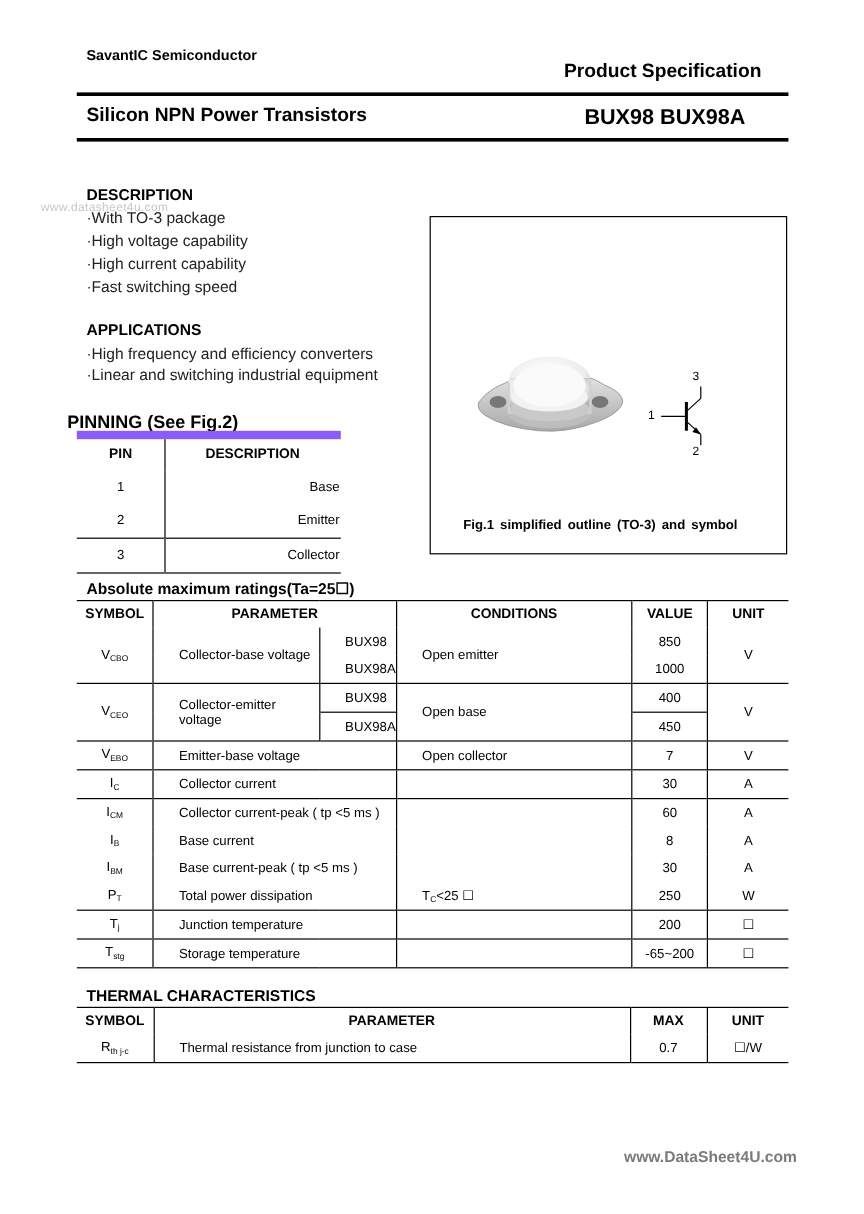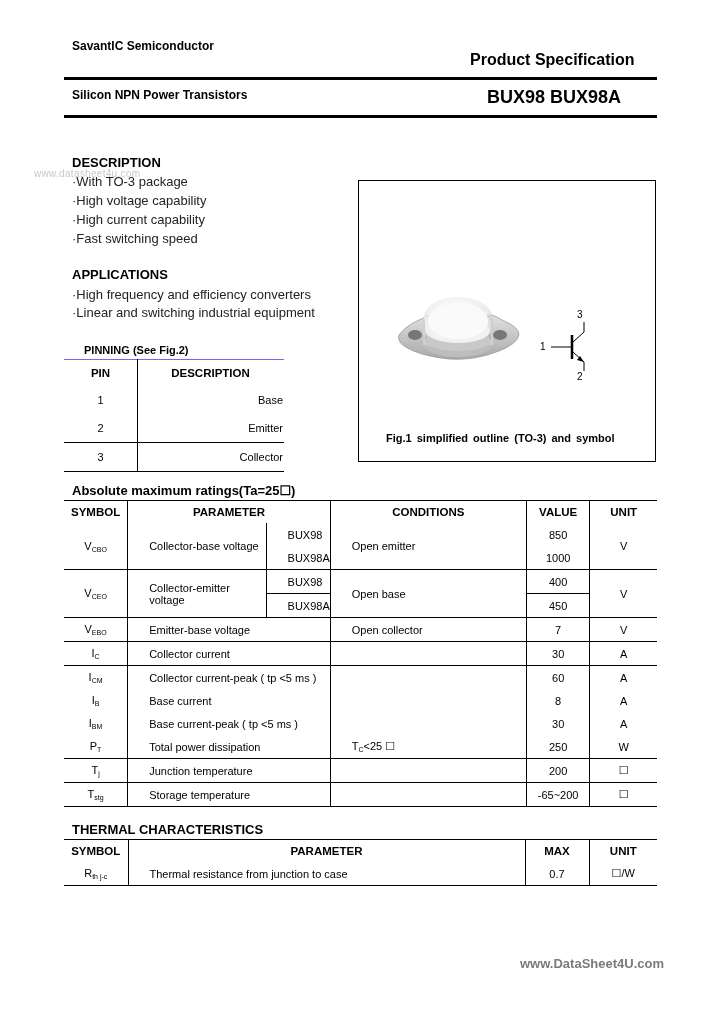--- a/index.html
+++ b/index.html
@@ -2,21 +2,21 @@
 <html><head>
 <meta charset="utf-8">
 <style>
   html, body { margin: 0; padding: 0; background: #ffffff; }
   body { width: 720px; height: 1012px; position: relative; overflow: hidden;
          font-family: "Liberation Sans", sans-serif; color: #000; }
   .abs { position: absolute; }
   .hdr-company { left: 72px; top: 39px; font-size: 12px; font-weight: bold; }
   .hdr-spec { left: 470px; top: 51px; font-size: 16px; font-weight: bold; }
   .rule-thick { left: 64px; width: 593px; height: 3px; background: #000; }
-  .hdr-product { left: 72px; top: 88px; font-size: 12px; font-weight: bold; }
+  .hdr-product { left: 72px; top: 88px; font-size: 16px; font-weight: bold; }
   .hdr-model { left: 487px; top: 87px; font-size: 18px; font-weight: bold; }
 
   .sec-title { font-size: 13px; font-weight: bold; }
   .bullet { font-size: 13px; color: #222; }
   .watermark-small { left: 34px; top: 168px; font-size: 10px; color: #c8c8c8; letter-spacing: 0.3px; }
 
   table { border-collapse: collapse; }
   .pin-table { left: 64px; top: 359px; width: 220px; font-size: 11px; }
   .pin-table th { font-weight: bold; font-size: 11.5px; height: 24px; }
   .pin-table td { height: 26px; }
@@ -55,24 +55,24 @@
 <div class="abs watermark-small">www.datasheet4u.com</div>
 <div class="abs bullet" style="left:72px;top:174px">·With TO-3 package</div>
 <div class="abs bullet" style="left:72px;top:193px">·High voltage capability</div>
 <div class="abs bullet" style="left:72px;top:212px">·High current capability</div>
 <div class="abs bullet" style="left:72px;top:231px">·Fast switching speed</div>
 
 <div class="abs sec-title" style="left:72px;top:267px">APPLICATIONS</div>
 <div class="abs bullet" style="left:72px;top:287px">·High frequency and efficiency converters</div>
 <div class="abs bullet" style="left:72px;top:305px">·Linear and switching industrial equipment</div>
 
-<div class="abs sec-title" style="left:84px;top:344px;font-size:11px">PINNING (See Fig.2)</div>
+<div class="abs sec-title" style="left:56px;top:344px;font-size:15px">PINNING (See Fig.2)</div>
 <table class="abs pin-table">
   <tbody>
-      <tr style="border-top:1px solid #8b5cf6">
+      <tr style="border-top:7px solid #8b5cf6">
     <th class="c1">PIN</th>
     <th class="c2">DESCRIPTION</th>
   </tr>
   <tr>
     <td class="c1">1</td>
     <td class="c2">Base</td>
   </tr>
   <tr>
     <td class="c1">2</td>
     <td class="c2">Emitter</td>

